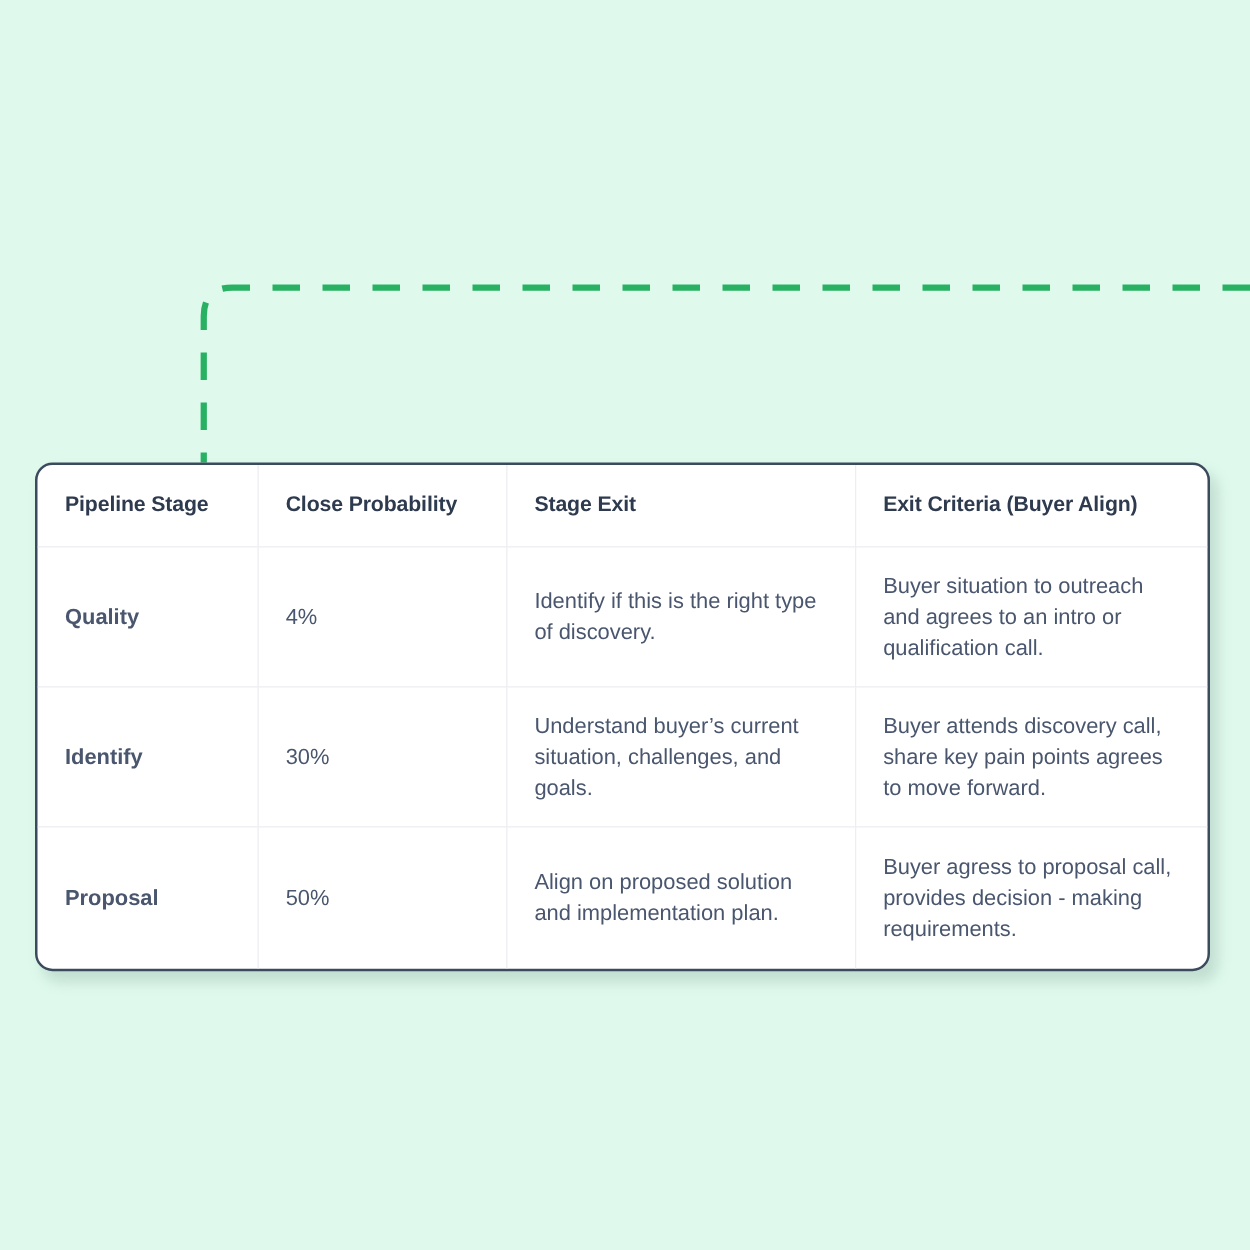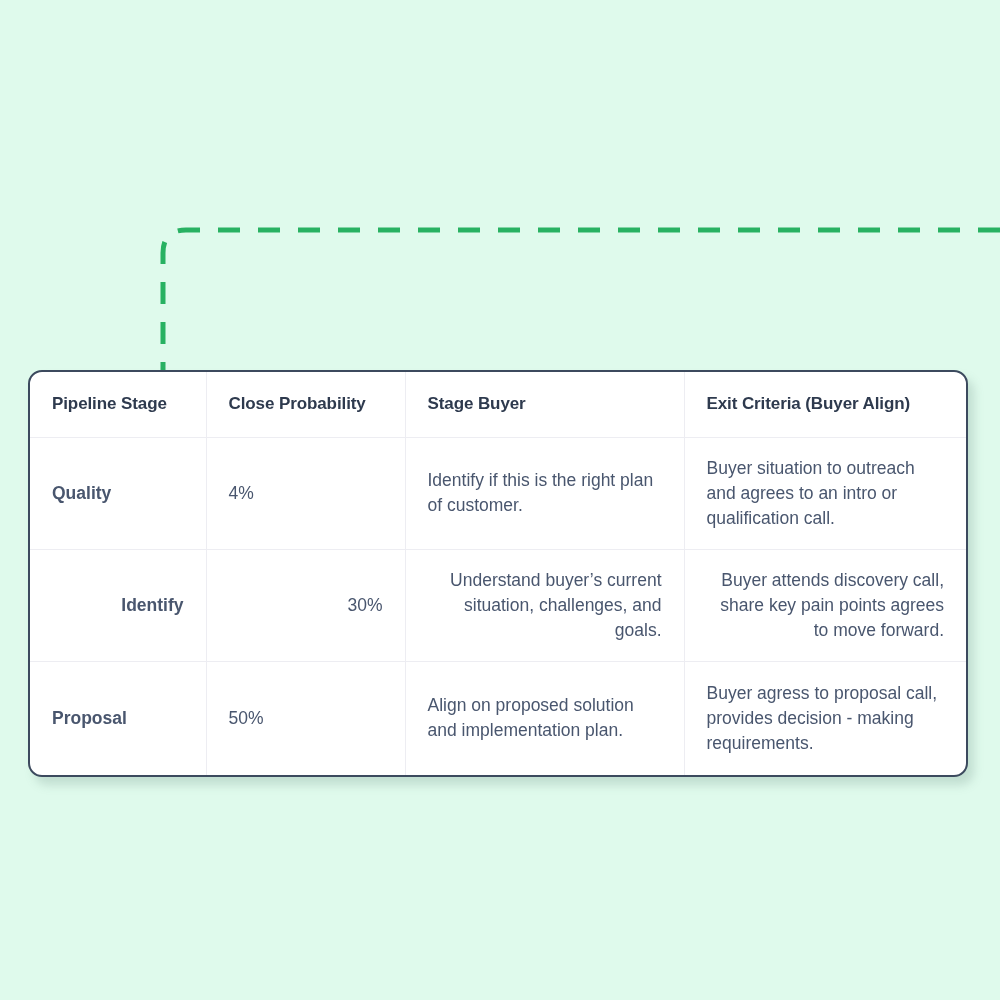--- a/index.html
+++ b/index.html
@@ -84,21 +84,21 @@
     color: #49566e;
     border-right: 1px solid #ededf2;
     border-bottom: 1px solid #ededf2;
     padding-top: 18px;
     padding-bottom: 18px;
   }
   table.pipeline tbody td:last-child { border-right: none; }
   table.pipeline tbody tr:last-child td { border-bottom: none; }
 
   table.pipeline tbody tr.row-1 td { height: 109px; }
-  table.pipeline tbody tr.row-2 td { height: 112px; text-align: right; }
+  table.pipeline tbody tr.row-2 td { height: 112px; }
   table.pipeline tbody tr.row-3 td { height: 114px; }
 
   td.cell-stage {
     font-weight: bold;
     color: #2e3a4e;
     font-size: 17px;
     margin-top: 48px;
   }
   td.cell-prob {
     color: #49566e;
@@ -123,34 +123,34 @@
       <colgroup>
         <col class="c-stage">
         <col class="c-prob">
         <col class="c-goal">
         <col class="c-exit">
       </colgroup>
       <thead>
         <tr>
           <th>Pipeline Stage</th>
           <th>Close Probability</th>
-          <th>Stage Buyer</th>
+          <th>Stage Exit</th>
           <th>Exit Criteria (Buyer Align)</th>
         </tr>
       </thead>
       <tbody>
         <tr class="row-1">
           <td class="cell-stage">
             <span class="cell-text">Quality</span>
           </td>
           <td class="cell-prob">
             <span class="cell-text">4%</span>
           </td>
           <td>
-            <span class="cell-text">Identify if this is the right plan of customer.</span>
+            <span class="cell-text">Identify if this is the right type of discovery.</span>
           </td>
           <td>
             <span class="cell-text">Buyer situation to outreach and agrees to an intro or qualification call.</span>
           </td>
         </tr>
         <tr class="row-2">
           <td class="cell-stage">
             <span class="cell-text">Identify</span>
           </td>
           <td class="cell-prob">

